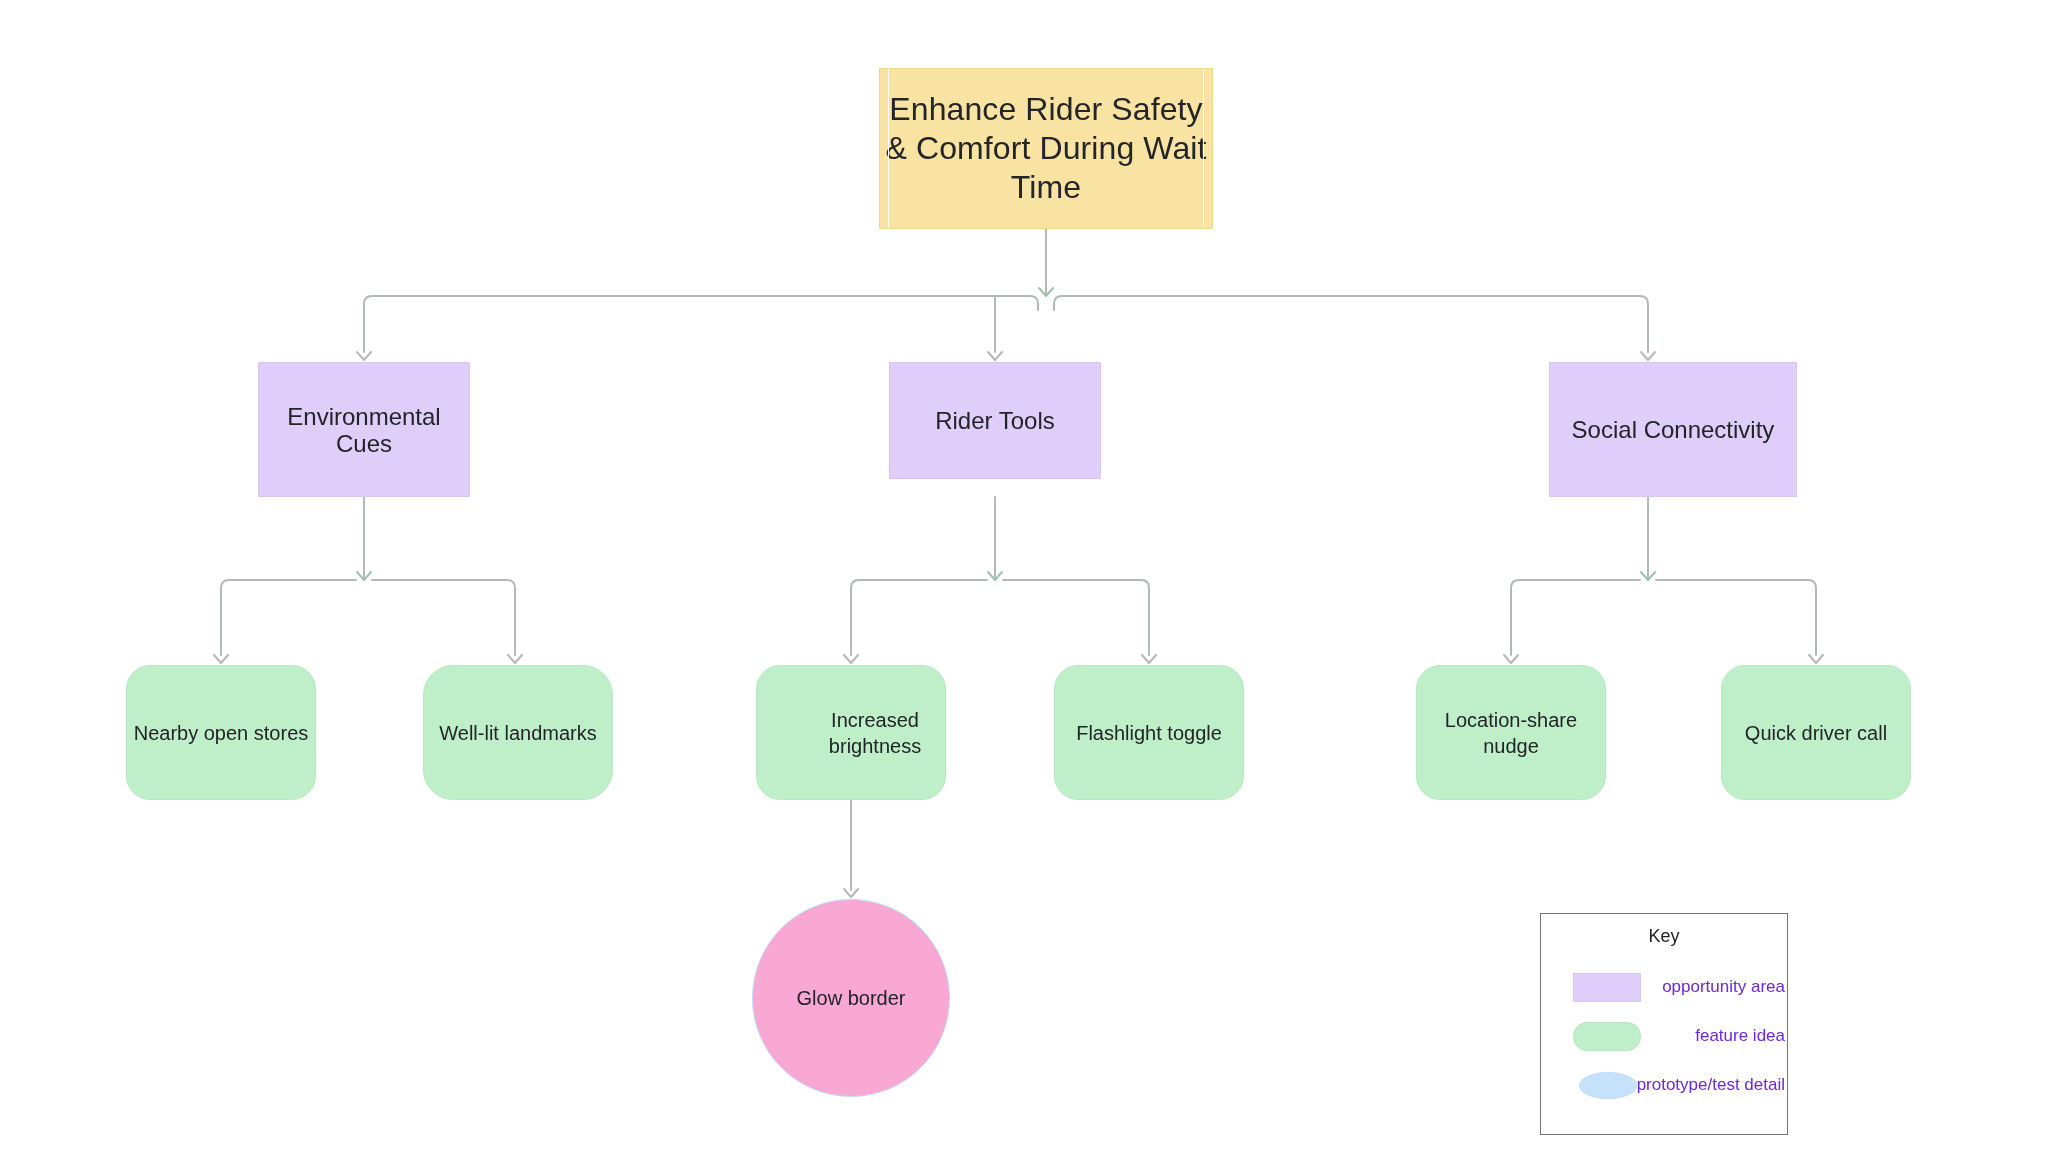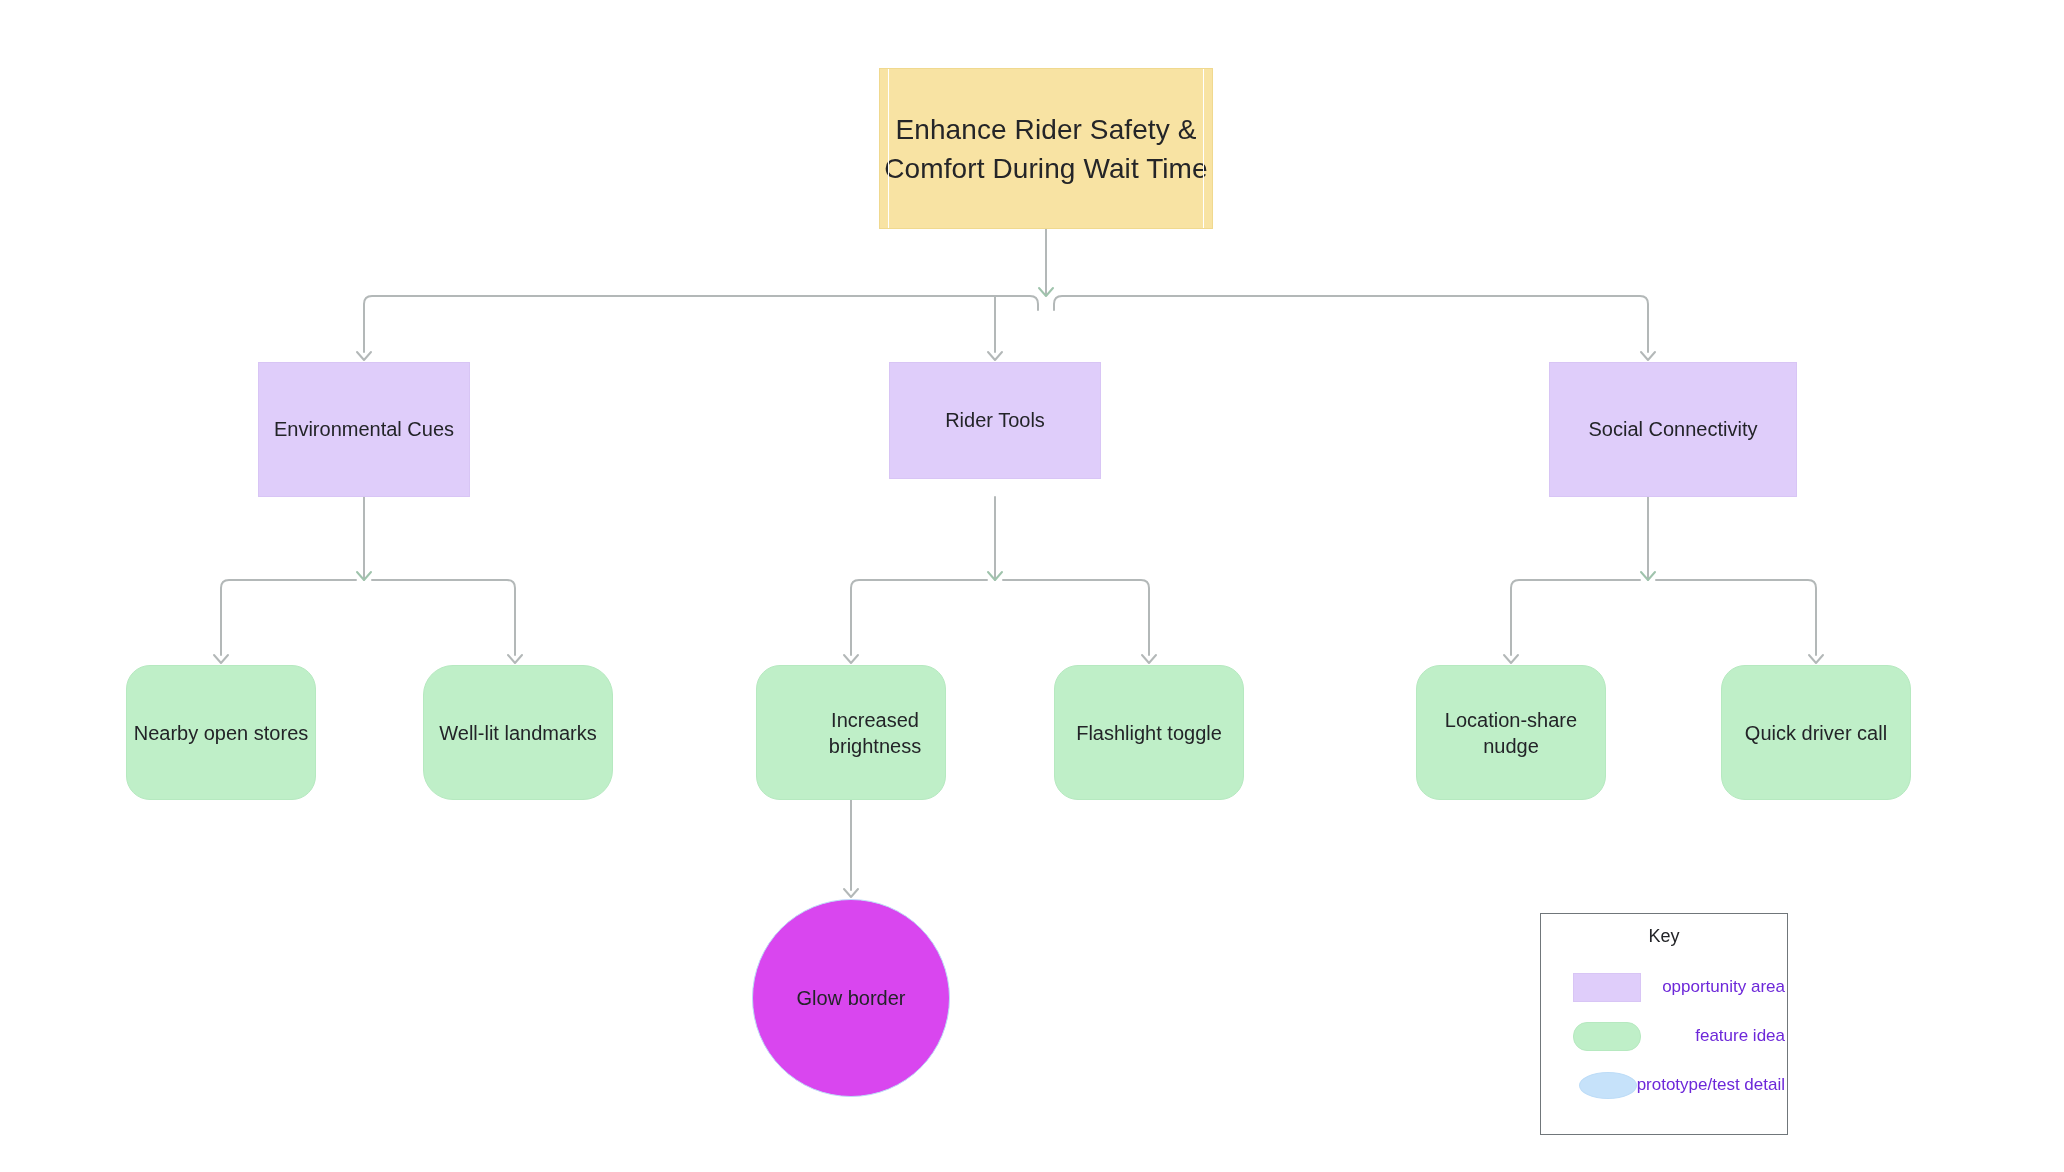--- a/index.html
+++ b/index.html
@@ -15,53 +15,53 @@
   #canvas{position:absolute;left:0;top:0;width:2064px;height:1172px;}
   #edges{position:absolute;left:0;top:0;width:2064px;height:1172px;pointer-events:none;}
 
   .node{position:absolute;box-sizing:border-box;display:flex;align-items:center;justify-content:center;text-align:center;}
   .node .lbl{display:block;width:100%;white-space:pre-line;}
 
   
   .node-root{
     background:#f8e3a3;
     border:1px solid #f0d98f;
-    font-size:28px;
+    font-size:32px;
     line-height:39px;
     letter-spacing:.1px;
     color:#242528;
   }
   .node-root .edgeline{
     position:absolute;top:0;bottom:0;width:1px;background:#ffffff;
   }
   .node-root .edgeline.l{left:8px;}
   .node-root .edgeline.r{right:8px;}
 
   
   .node-opp{
     background:#dfcdfa;
     border:1px solid #d8c5f5;
-    font-size:20px;
+    font-size:24px;
     line-height:27px;
     color:#232428;
   }
 
   
   .node-feat{
     background:#bfefc8;
     border:1px solid #b6e9c0;
     border-radius:24px;
     font-size:20px;
     line-height:26px;
     color:#232428;
   }
 
   
   .node-proto{
-    background:#d946ef;
+    background:#f9a8d4;
     border:1px solid #bddcf7;
     border-radius:50%;
     font-size:20px;
     line-height:26px;
     color:#232428;
   }
 
   
   .key-box{
     position:absolute;

